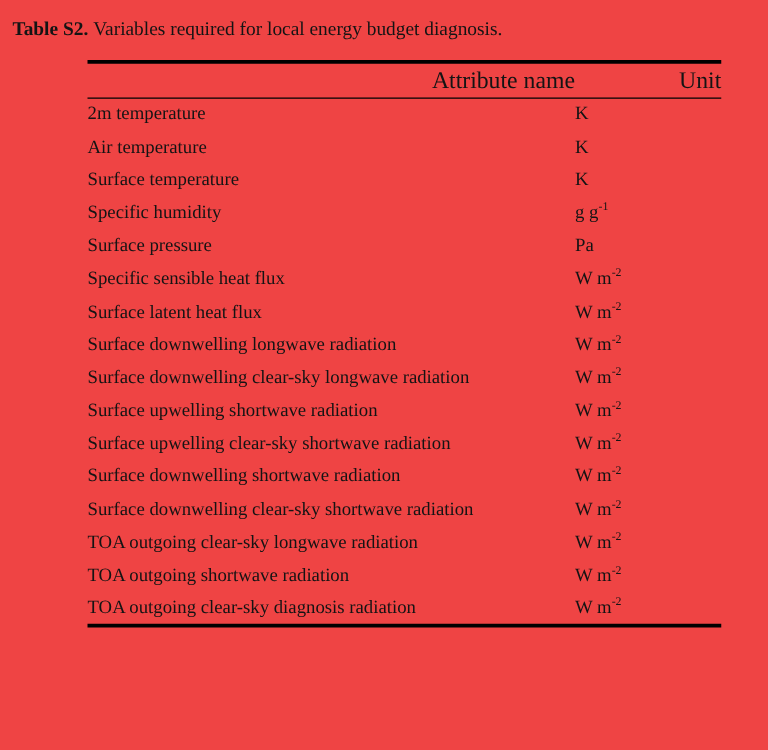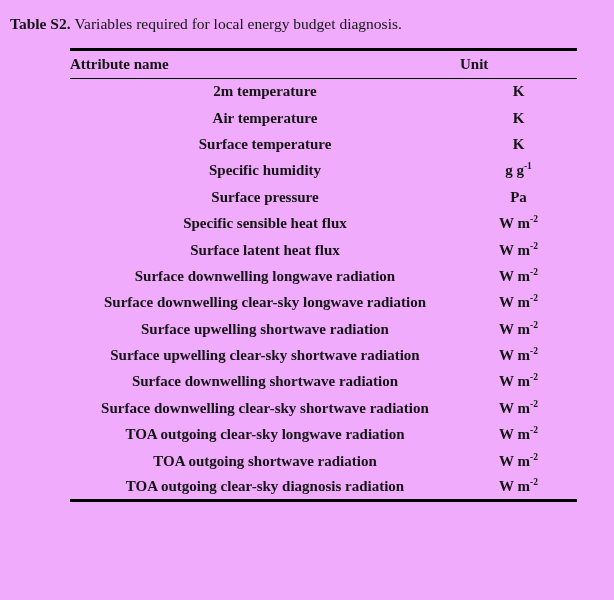--- a/index.html
+++ b/index.html
@@ -4,21 +4,21 @@
 <style>
   html, body {
     margin: 0;
     padding: 0;
     background: #fdfdfd;
   }
   .page {
     position: relative;
     width: 614px;
     height: 600px;
-    background: #f0abfc;
+    background: #ef4444;
     font-family: "Liberation Serif", serif;
     color: #141414;
     overflow: hidden;
   }
   .caption {
     position: absolute;
     left: 10px;
     top: 13px;
     margin: 0;
     font-size: 15.5px;
@@ -37,36 +37,35 @@
     border-collapse: collapse;
     table-layout: fixed;
     border-top: 3px solid #000;
     border-bottom: 3px solid #000;
   }
   table.vars thead tr {
     height: 29px;
     border-bottom: 1.5px solid #000;
   }
   table.vars th {
-    font-weight: bold;
-    font-size: 15px;
-    text-align: left;
+    font-weight: normal;
+    font-size: 19px;
+    text-align: right;
     padding: 0;
     vertical-align: middle;
   }
   table.vars tbody tr {
     height: 26.4px;
   }
   table.vars td {
     font-size: 15px;
-    text-align: center;
+    text-align: left;
     padding: 0;
     vertical-align: middle;
     white-space: nowrap;
-    font-weight: bold;
   }
   .col-attr { width: 390px; }
   .col-unit { width: 117px; }
   sup.unit-sup {
     font-size: 9.5px;
     line-height: 0;
     vertical-align: super;
     letter-spacing: 0;
   }
 </style>

